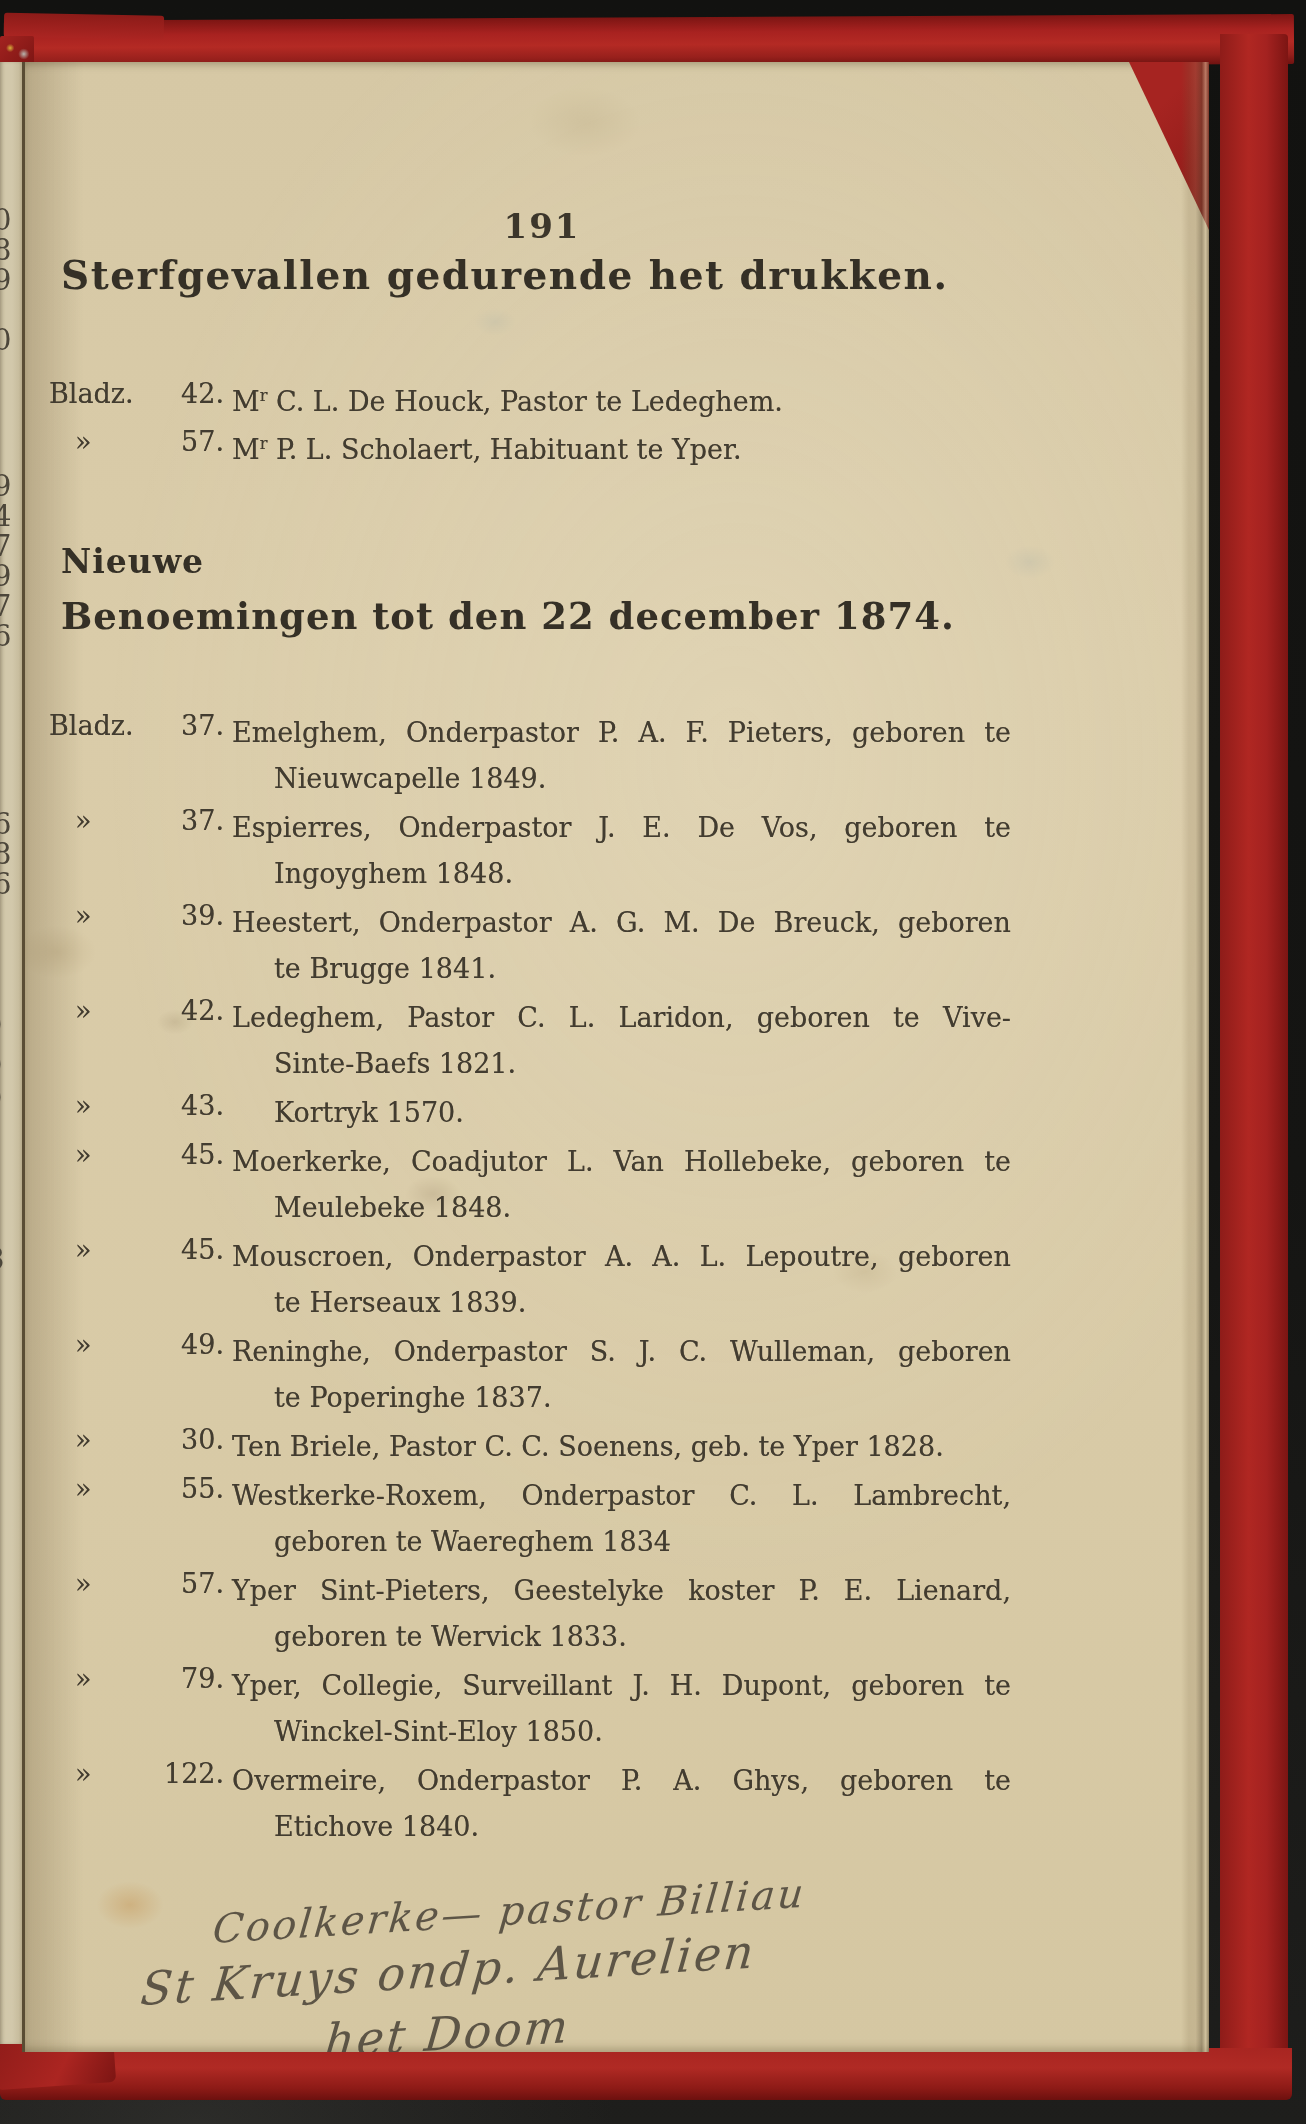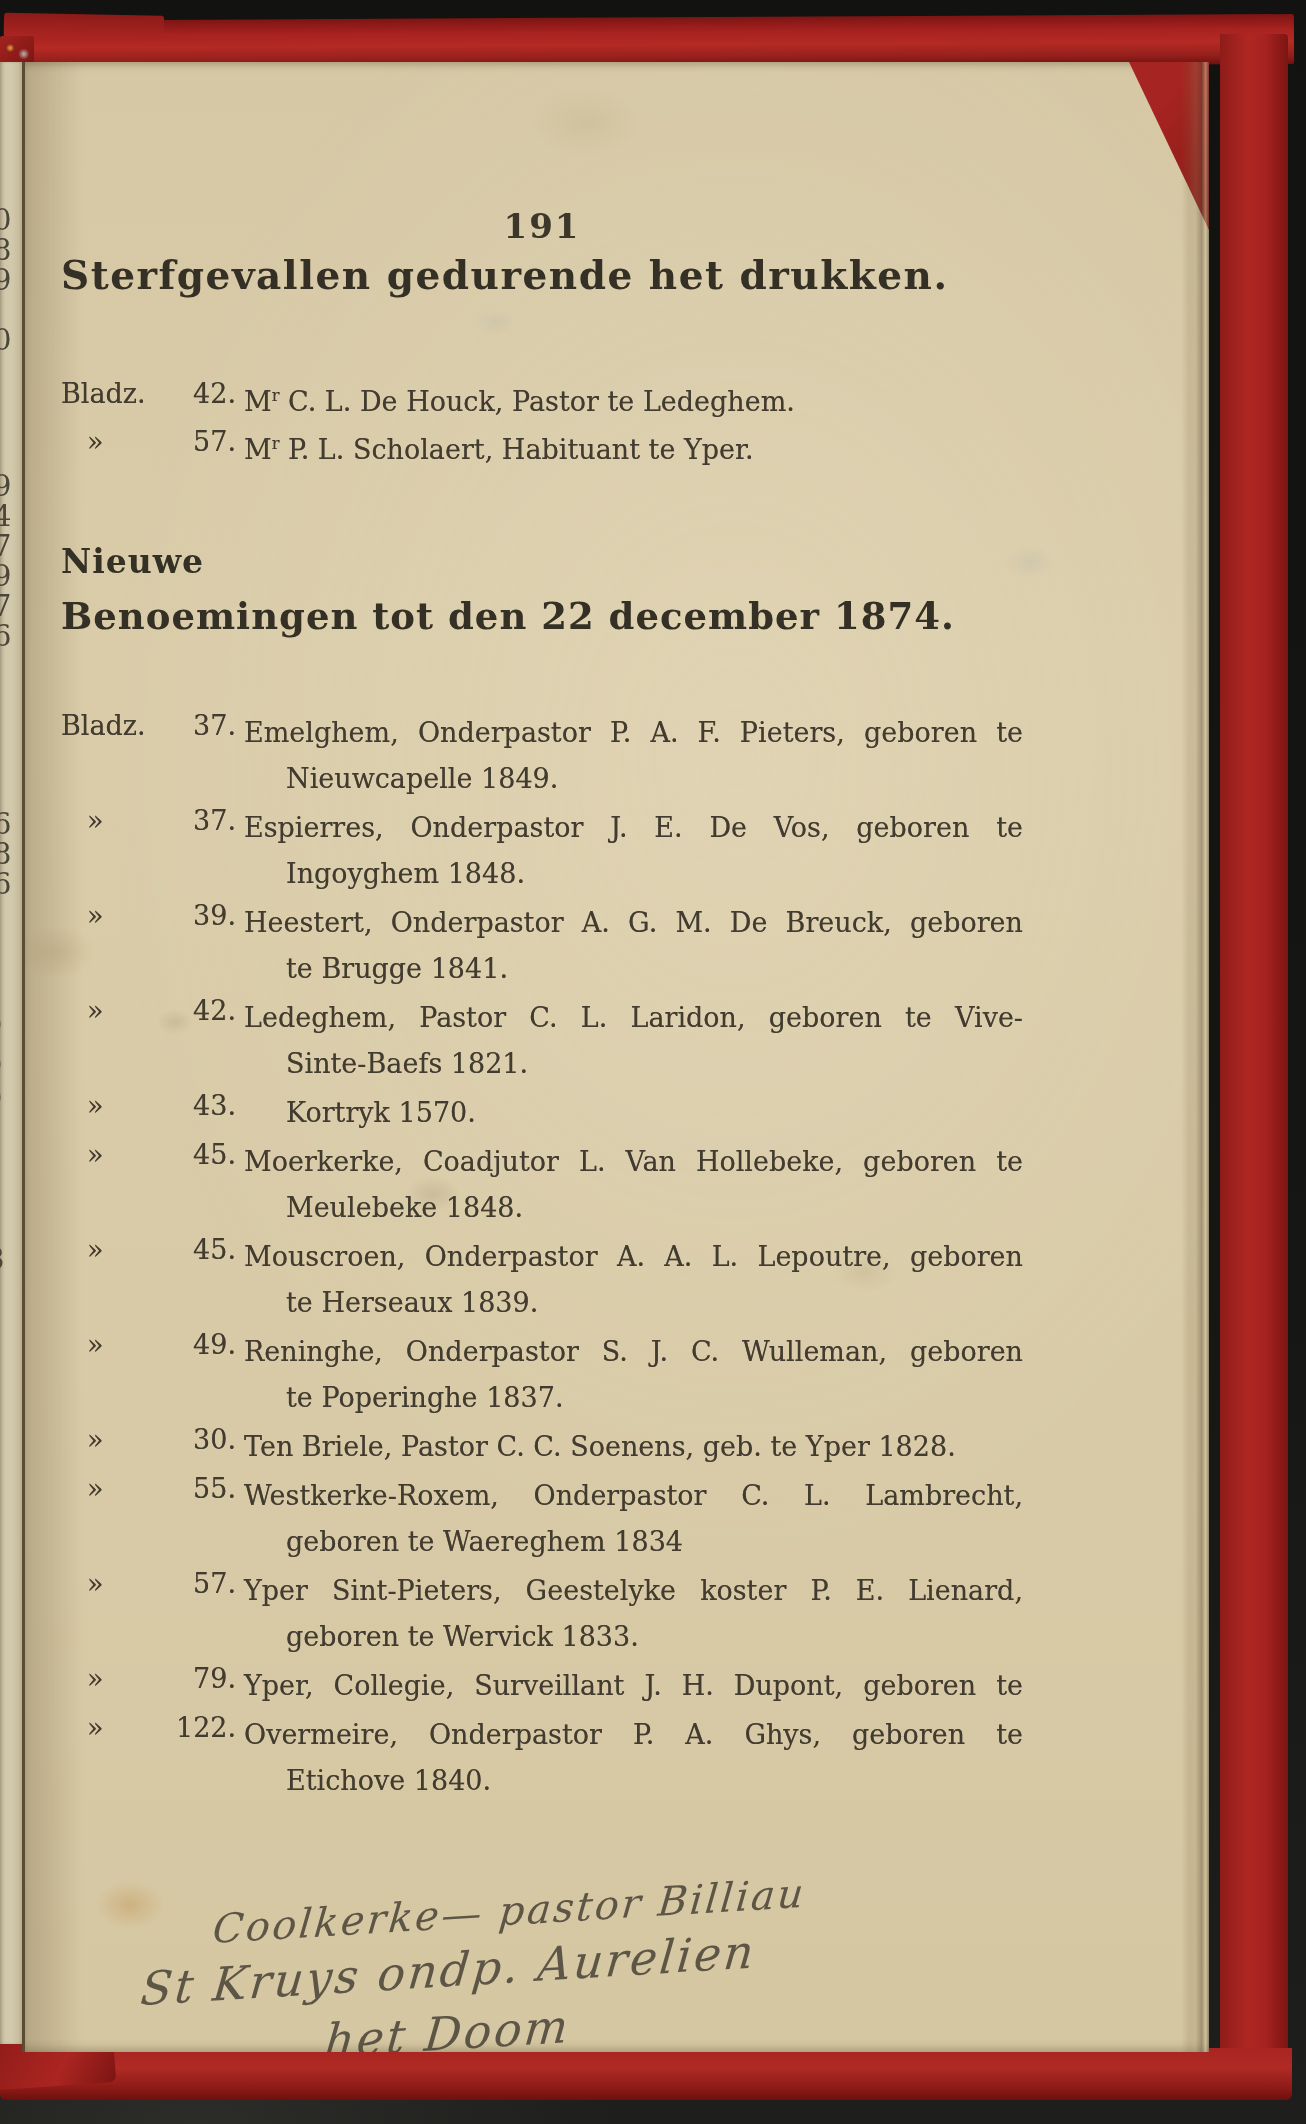--- a/index.html
+++ b/index.html
@@ -89,21 +89,21 @@
     font-weight:bold;font-size:34px;color:#3c362b;letter-spacing:2px;
   }
   .h1,.h2a,.h2b{
     position:absolute;left:36px;width:962px;margin:0;text-align:left;
     font-weight:bold;color:#353026;
   }
   .h1 {top:190px;font-size:39px;letter-spacing:1.5px;}
   .h2a{top:480px;font-size:33px;letter-spacing:1px;}
   .h2b{top:532px;font-size:37px;letter-spacing:1px;}
   .list{
-    position:absolute;left:36px;width:962px;
+    position:absolute;left:24px;width:962px;
     font-size:27px;color:#423c30;
     text-shadow:0 0 0.6px rgba(60,50,35,.55);
   }
   .list1{top:316px;}
   .list2{top:648px;}
   .entry{display:flex;align-items:flex-start;}
   .list2 .entry{margin-bottom:3px;}
   .lab{flex:none;width:115px;}
   .lab.mk{padding-left:26px;box-sizing:border-box;}
   .num{flex:none;width:60px;text-align:right;}
@@ -264,20 +264,21 @@
           <span class="txt">
             <span class="ln just">Yper Sint-Pieters, Geestelyke koster P. E. Lienard,</span>
             <span class="ln cont">geboren te Wervick 1833.</span>
           </span>
         </div>
         <div class="entry">
           <span class="lab mk">»</span>
           <span class="num">79.</span>
           <span class="txt">
             <span class="ln just">Yper, Collegie, Surveillant J. H. Dupont, geboren te</span>
+            <span class="ln cont">Winckel-Sint-Eloy 1850.</span>
           </span>
         </div>
         <div class="entry">
           <span class="lab mk">»</span>
           <span class="num">122.</span>
           <span class="txt">
             <span class="ln just">Overmeire, Onderpastor P. A. Ghys, geboren te</span>
             <span class="ln cont">Etichove 1840.</span>
           </span>
         </div>

